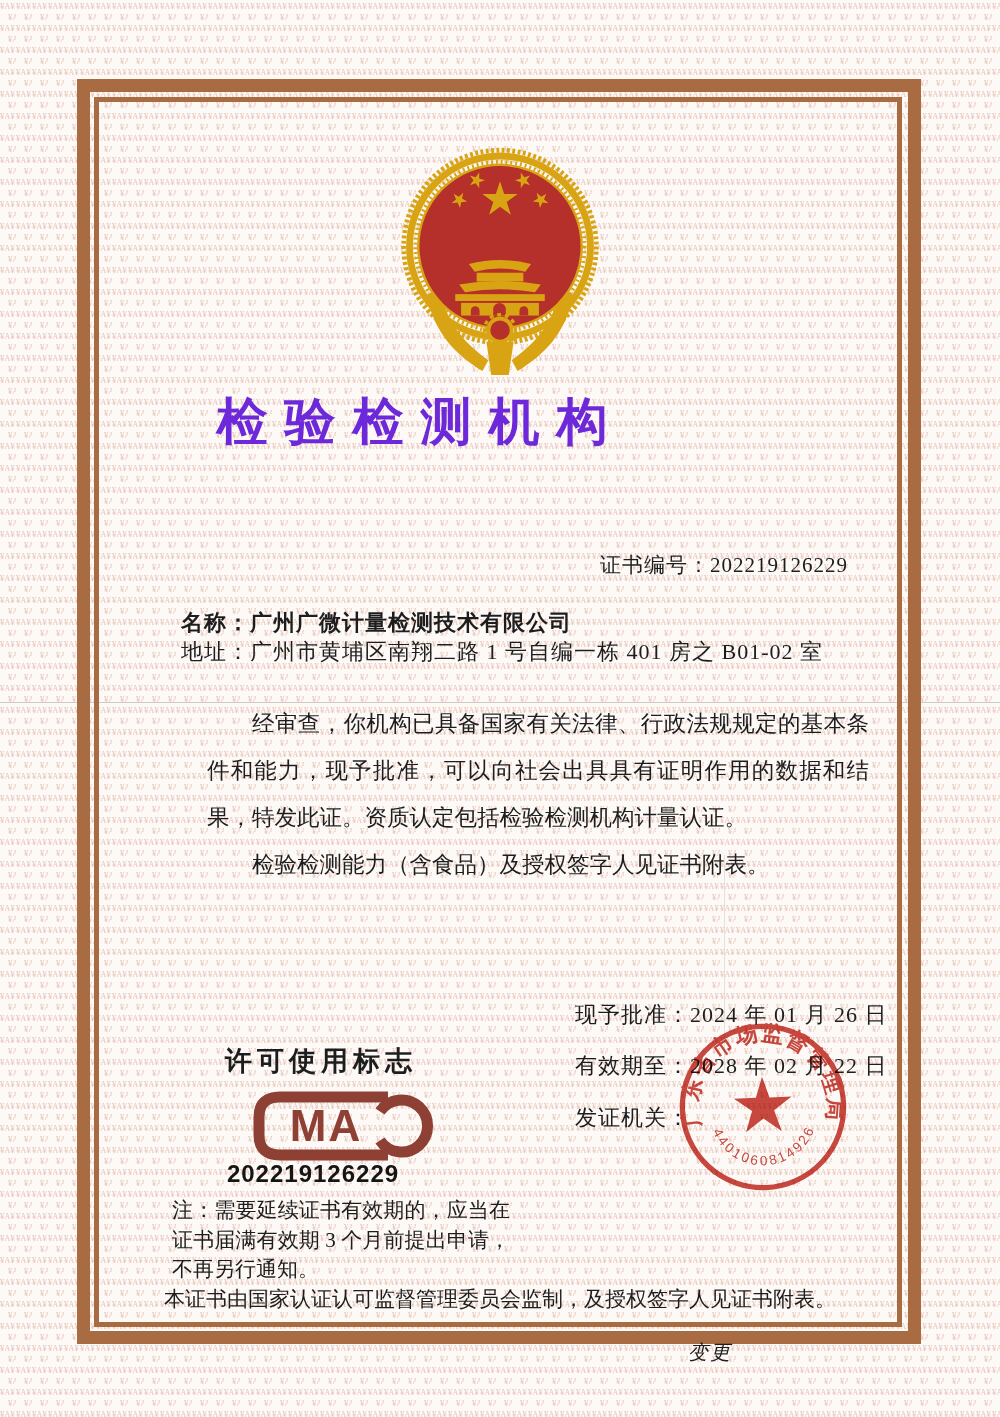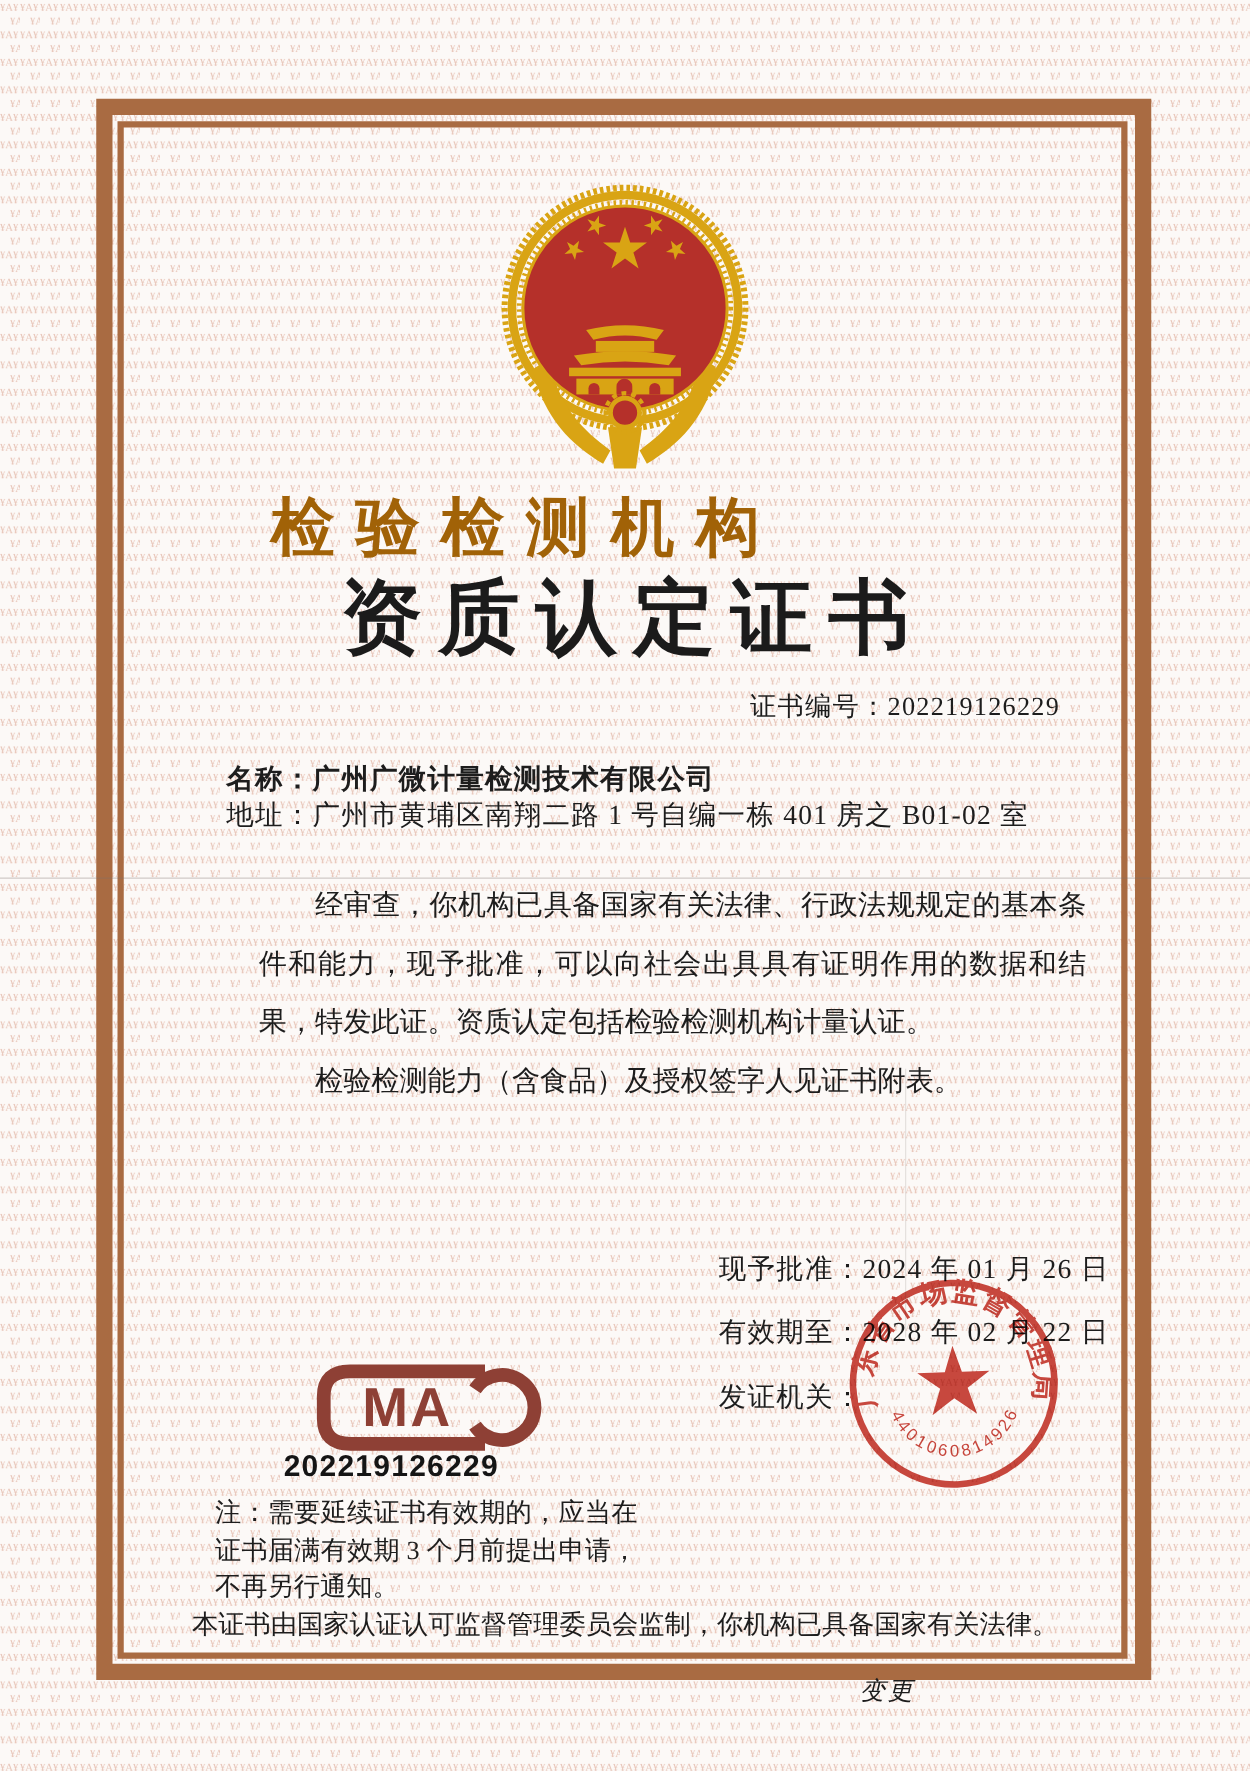--- a/index.html
+++ b/index.html
@@ -39,21 +39,21 @@
   }
 
   .serif { font-family: "Liberation Serif", "DejaVu Serif", serif; }
 
   .title-line1 {
     left: 0; top: 388px; width: 824px;
     text-align: center;
     font-size: 51px; font-weight: bold;
     letter-spacing: 17px; padding-left: 17px;
     box-sizing: border-box;
-    color: #a16207;
+    color: #6d28d9;
   }
   .title-line2 {
     left: 0; top: 450px; width: 1000px;
     text-align: center;
     font-size: 65px; font-weight: bold;
     letter-spacing: 13px; padding-left: 13px;
     box-sizing: border-box;
     color: #1b1b1b;
   }
 
@@ -171,21 +171,20 @@
     <rect x="70" y="158" width="80" height="13" fill="#d9a414"></rect>
     <path d="M80,171 v-5 a4.5,4.5 0 0 1 9,0 v5 Z" fill="#b5302a"></path>
     <path d="M103,171 v-6.5 a6.5,6.5 0 0 1 13,0 v6.5 Z" fill="#b5302a"></path>
     <path d="M130,171 v-5 a4.5,4.5 0 0 1 9,0 v5 Z" fill="#b5302a"></path>
 
     <circle cx="110" cy="186" r="16" fill="none" stroke="#d9a414" stroke-width="3.5" stroke-dasharray="4 4"></circle>
     <circle cx="110" cy="186" r="12" fill="#b5302a" stroke="#d9a414" stroke-width="4"></circle>
   </svg>
 
   <div class="abs title-line1 serif">检验检测机构</div>
-  <div class="abs title-line2 serif">资质认定证书</div>
 
   <div class="abs cert-no-line serif">
     <span>证书编号：</span><span>202219126229</span>
   </div>
 
   <div class="abs field-line field-name serif">
     <span>名称：</span><span>广州广微计量检测技术有限公司</span>
   </div>
   <div class="abs field-line field-addr serif">
     <span>地址：</span><span>广州市黄埔区南翔二路 1 号自编一栋 401 房之 B01-02 室</span>
@@ -199,20 +198,21 @@
   <div class="abs date-line date-issue serif">
     <span>现予批准：</span><span>2024 年 01 月 26 日</span>
   </div>
   <div class="abs date-line date-valid serif">
     <span>有效期至：</span><span>2028 年 02 月 22 日</span>
   </div>
   <div class="abs date-line date-issuer serif">
     <span>发证机关：</span><span></span>
   </div>
 
+  <div class="abs mark-title serif">许可使用标志</div>
 
   <svg class="abs cma-logo" viewBox="0 0 206 80">
     <path d="M150,11 L42,11 Q21,11 21,31 L21,49 Q21,69 42,69 L150,69" fill="none" stroke="#8e4035" stroke-width="11"></path>
     <path d="M142,25.5 A26,26 0 1 1 142,54.5" fill="none" stroke="#8e4035" stroke-width="11"></path>
     <text x="88" y="55" text-anchor="middle" font-size="44" font-weight="bold" font-family="Liberation Sans, sans-serif" fill="#8e4035" letter-spacing="2">MA</text>
   </svg>
 
   <div class="abs cma-number">202219126229</div>
 
   <svg class="abs seal" viewBox="0 0 170 170">
@@ -226,17 +226,17 @@
     <text font-size="21" fill="#c5352b" letter-spacing="2" font-family="Liberation Serif, serif" font-weight="bold">
       <textPath href="#sealArc" startOffset="50%" text-anchor="middle">广东省市场监督管理局</textPath>
     </text>
     <text font-size="13" fill="#c5352b" letter-spacing="2.5" font-family="Liberation Sans, sans-serif">
       <textPath href="#sealNumArc" startOffset="50%" text-anchor="middle">4401060814926</textPath>
     </text>
   </svg>
 
   <div class="abs note-block serif">注：需要延续证书有效期的，应当在证书届满有效期 3 个月前提出申请，不再另行通知。</div>
 
-  <div class="abs footer-line serif">本证书由国家认证认可监督管理委员会监制，你机构已具备国家有关法律。</div>
+  <div class="abs footer-line serif">本证书由国家认证认可监督管理委员会监制，及授权签字人见证书附表。</div>
 
   <div class="abs change-label serif">变更</div>
 
 </div>
 
 </body></html>

